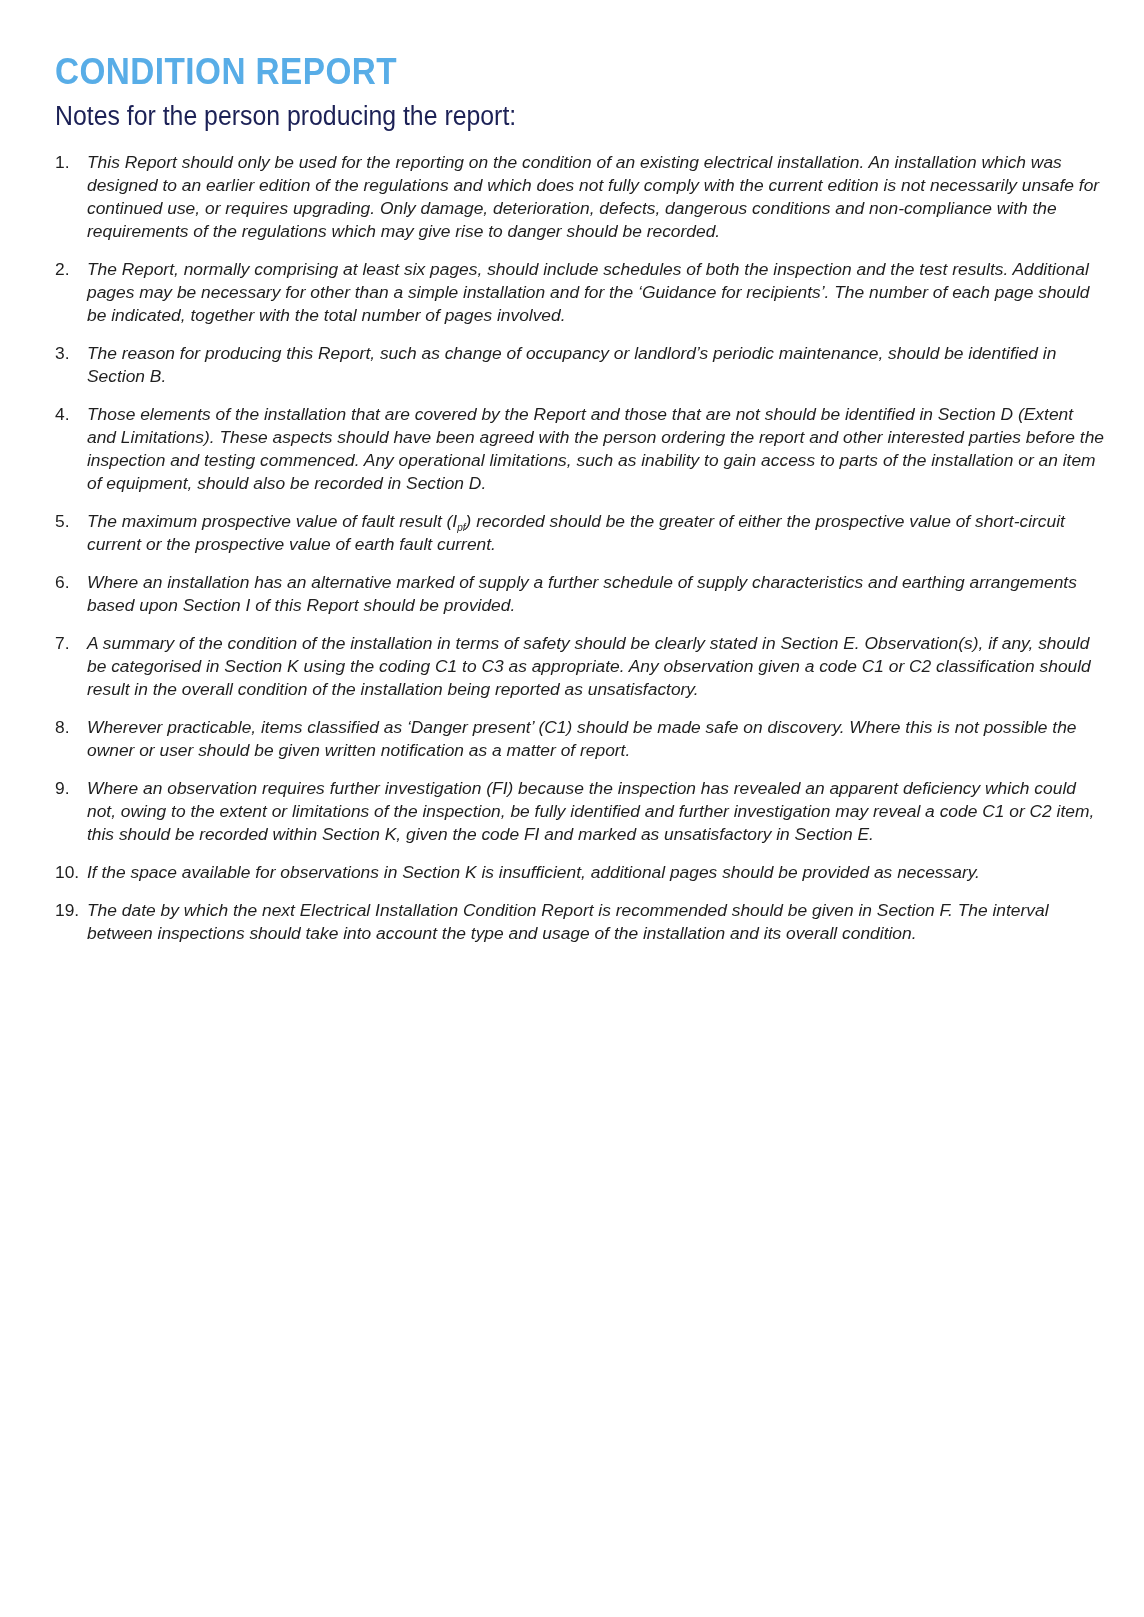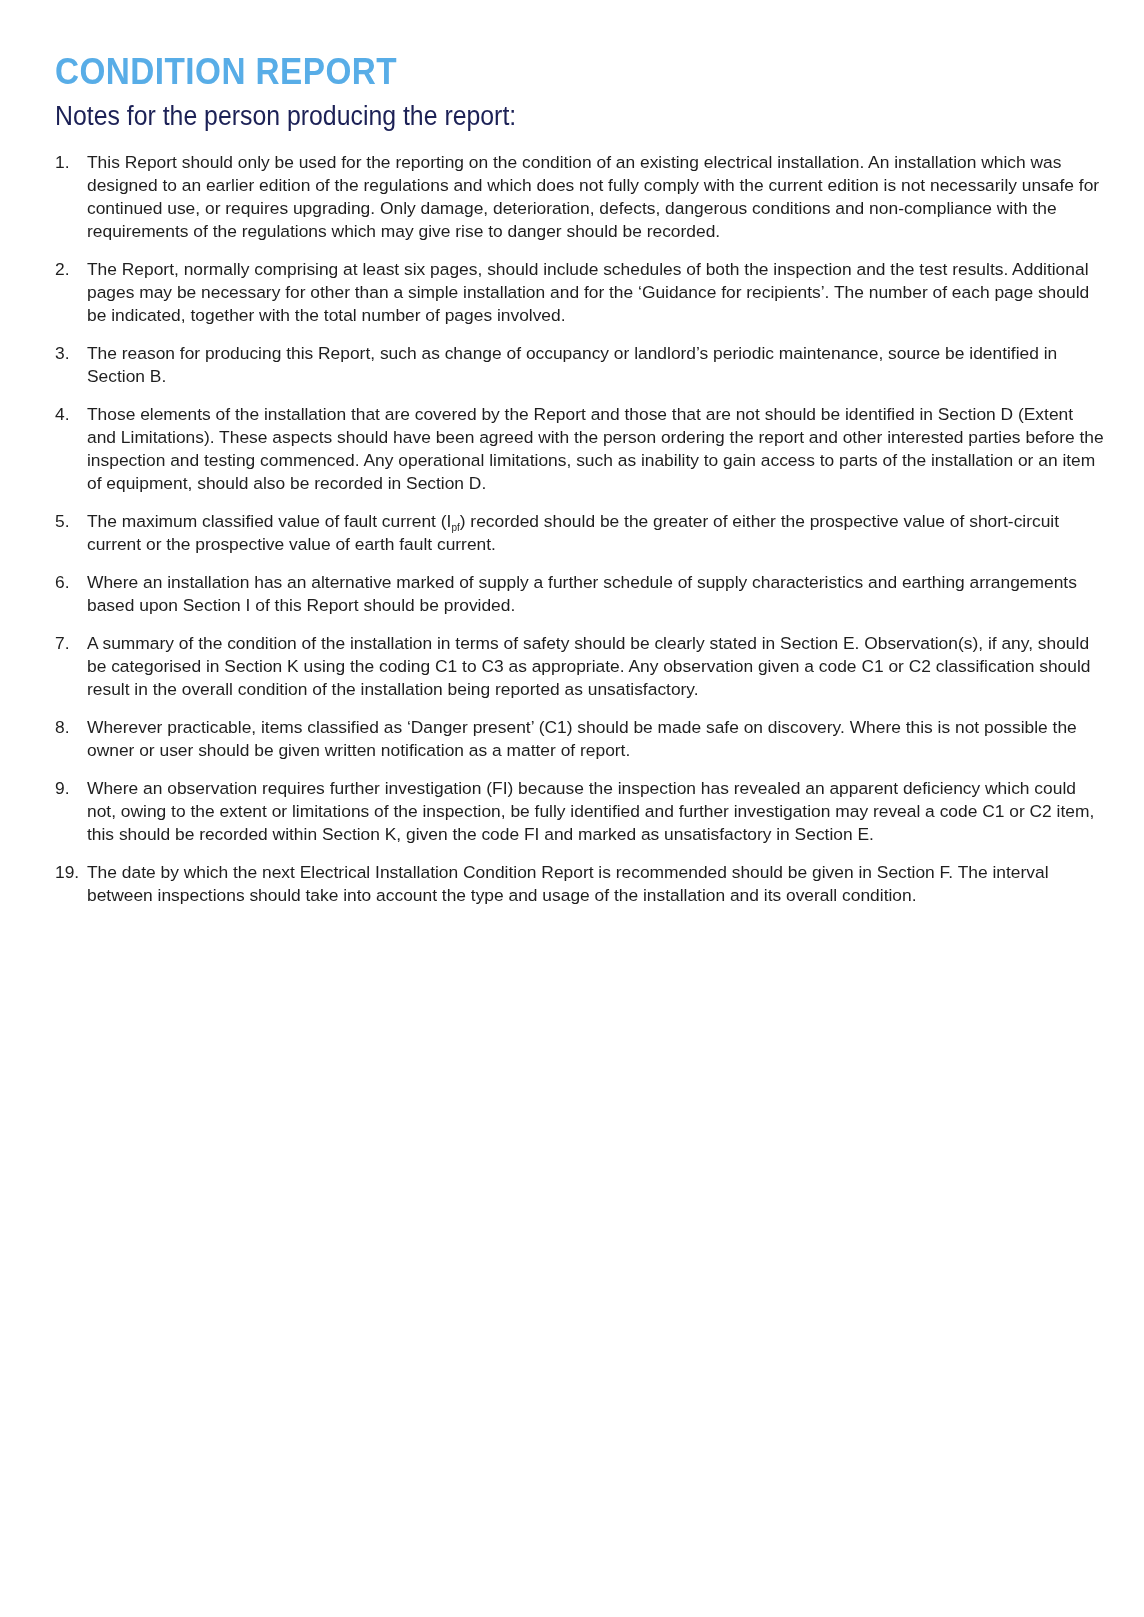--- a/index.html
+++ b/index.html
@@ -67,20 +67,21 @@
       margin: 0 0 15px 0;
     }
     .note-num {
       position: absolute;
       left: 0;
       top: 0;
       width: 30px;
     }
     .note-text {
       display: block;
+      font-style: italic;
     }
     .sub {
       font-size: 10px;
       vertical-align: -4px;
       line-height: 0;
     }
   </style>
 </head>
 <body>
 
@@ -92,44 +93,48 @@
     <li class="note">
       <span class="note-num">1.</span>
       <span class="note-text">This Report should only be used for the reporting on the condition of an existing electrical installation. An installation which was designed to an earlier edition of the regulations and which does not fully comply with the current edition is not necessarily unsafe for continued use, or requires upgrading. Only damage, deterioration, defects, dangerous conditions and non-compliance with the requirements of the regulations which may give rise to danger should be recorded.</span>
     </li>
     <li class="note">
       <span class="note-num">2.</span>
       <span class="note-text">The Report, normally comprising at least six pages, should include schedules of both the inspection and the test results. Additional pages may be necessary for other than a simple installation and for the ‘Guidance for recipients’. The number of each page should be indicated, together with the total number of pages involved.</span>
     </li>
     <li class="note">
       <span class="note-num">3.</span>
-      <span class="note-text">The reason for producing this Report, such as change of occupancy or landlord’s periodic maintenance, source be identified in Section B.</span>
+      <span class="note-text">The reason for producing this Report, such as change of occupancy or landlord’s periodic maintenance, should be identified in Section B.</span>
     </li>
     <li class="note">
       <span class="note-num">4.</span>
       <span class="note-text">Those elements of the installation that are covered by the Report and those that are not should be identified in Section D (Extent and Limitations). These aspects should have been agreed with the person ordering the report and other interested parties before the inspection and testing commenced. Any operational limitations, such as inability to gain access to parts of the installation or an item of equipment, should also be recorded in Section D.</span>
     </li>
     <li class="note">
       <span class="note-num">5.</span>
-      <span class="note-text"><span>The maximum classified value of fault current (I</span><span class="sub">pf</span><span>) recorded should be the greater of either the prospective value of short-circuit current or the prospective value of earth fault current.</span></span>
+      <span class="note-text"><span>The maximum prospective value of fault result (I</span><span class="sub">pf</span><span>) recorded should be the greater of either the prospective value of short-circuit current or the prospective value of earth fault current.</span></span>
     </li>
     <li class="note">
       <span class="note-num">6.</span>
       <span class="note-text">Where an installation has an alternative marked of supply a further schedule of supply characteristics and earthing arrangements based upon Section I of this Report should be provided.</span>
     </li>
     <li class="note">
       <span class="note-num">7.</span>
       <span class="note-text">A summary of the condition of the installation in terms of safety should be clearly stated in Section E. Observation(s), if any, should be categorised in Section K using the coding C1 to C3 as appropriate. Any observation given a code C1 or C2 classification should result in the overall condition of the installation being reported as unsatisfactory.</span>
     </li>
     <li class="note">
       <span class="note-num">8.</span>
       <span class="note-text">Wherever practicable, items classified as ‘Danger present’ (C1) should be made safe on discovery. Where this is not possible the owner or user should be given written notification as a matter of report.</span>
     </li>
     <li class="note">
       <span class="note-num">9.</span>
       <span class="note-text">Where an observation requires further investigation (FI) because the inspection has revealed an apparent deficiency which could not, owing to the extent or limitations of the inspection, be fully identified and further investigation may reveal a code C1 or C2 item, this should be recorded within Section K, given the code FI and marked as unsatisfactory in Section E.</span>
     </li>
     <li class="note">
+      <span class="note-num">10.</span>
+      <span class="note-text">If the space available for observations in Section K is insufficient, additional pages should be provided as necessary.</span>
+    </li>
+    <li class="note">
       <span class="note-num">19.</span>
       <span class="note-text">The date by which the next Electrical Installation Condition Report is recommended should be given in Section F. The interval between inspections should take into account the type and usage of the installation and its overall condition.</span>
     </li>
   </ol>
 </div>
 
 </body></html>

